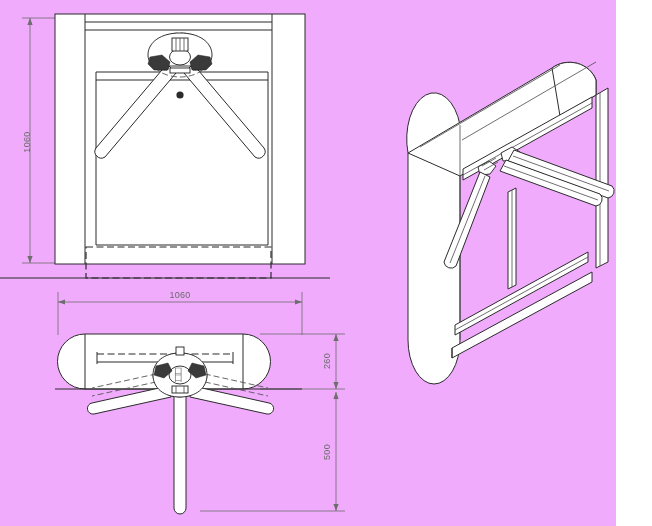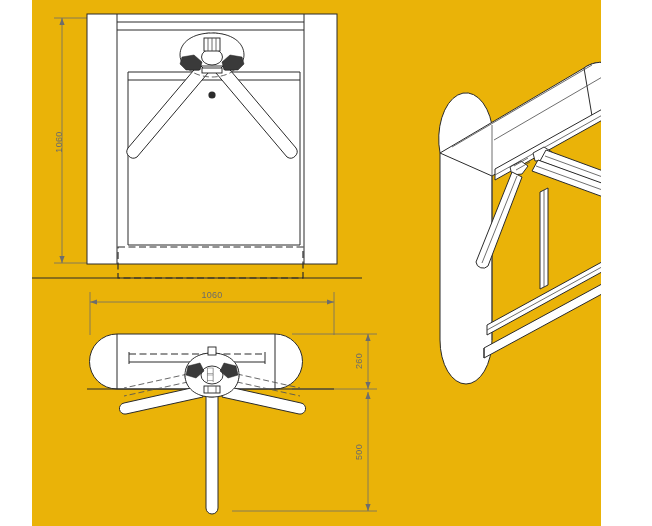--- a/index.html
+++ b/index.html
@@ -5,25 +5,24 @@
   html, body {
     margin: 0;
     padding: 0;
     background: #ffffff;
   }
   body {
     font-family: "Liberation Sans", sans-serif;
   }
   #drawing-root {
     position: relative;
-    width: 569px;
+    width: 616px;
     height: 526px;
-    background: #eab308;
+    background: #f0abfc;
     overflow: hidden;
-    margin-left: 32px;
   }
   svg#cad-canvas {
     display: block;
     width: 652px;
     height: 526px;
   }
   .ln   { stroke: #2b2b2b; stroke-width: 1; fill: none; }
   .ln-t { stroke: #4a4a4a; stroke-width: 0.8; fill: none; }
   .dash { stroke: #2b2b2b; stroke-width: 1.2; fill: none; stroke-dasharray: 7 3.5; }
   .dash-t { stroke: #555; stroke-width: 0.9; fill: none; stroke-dasharray: 6 3; }

